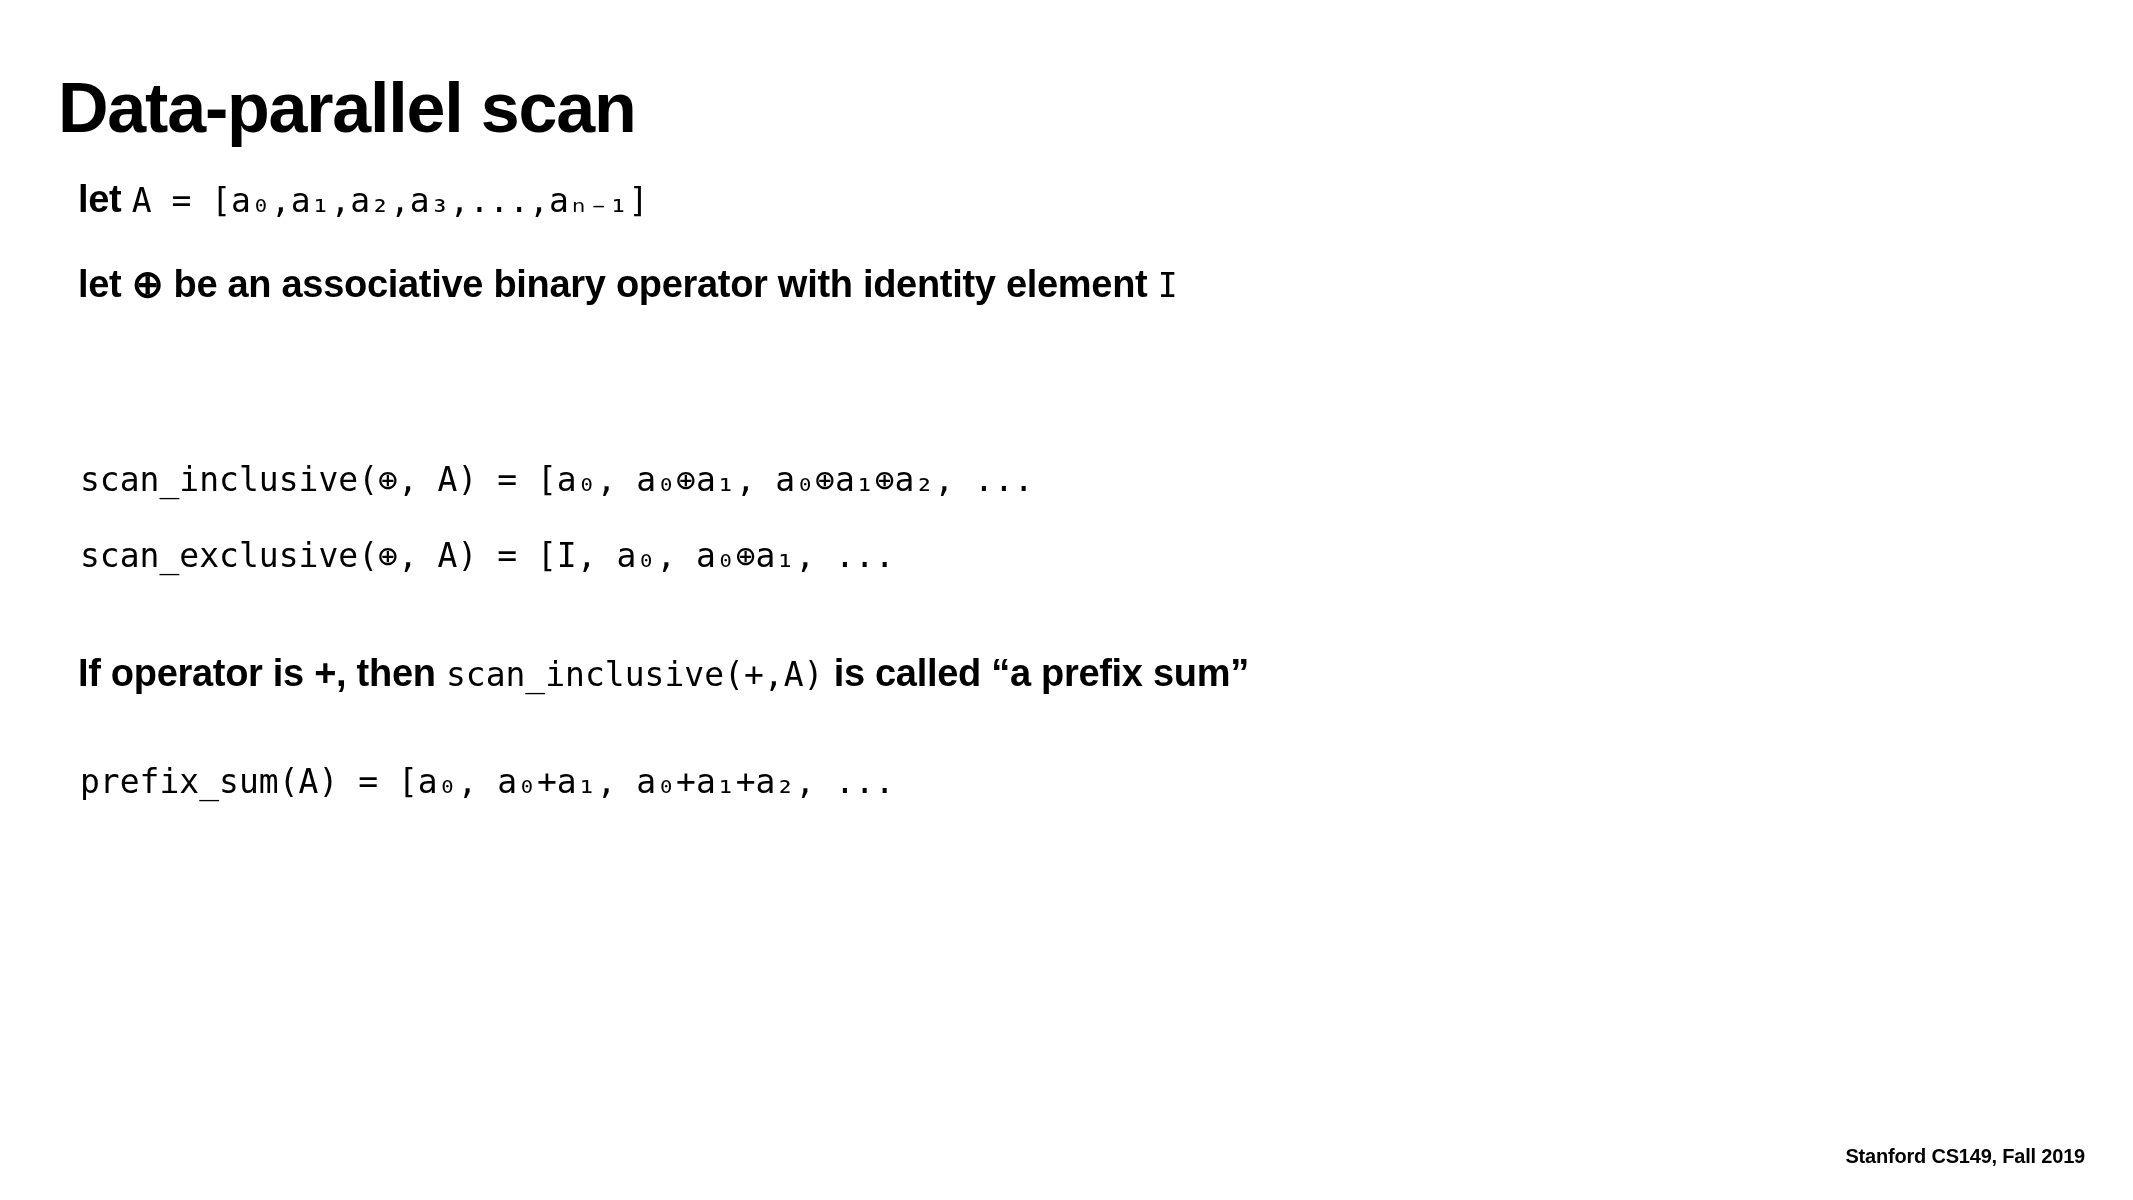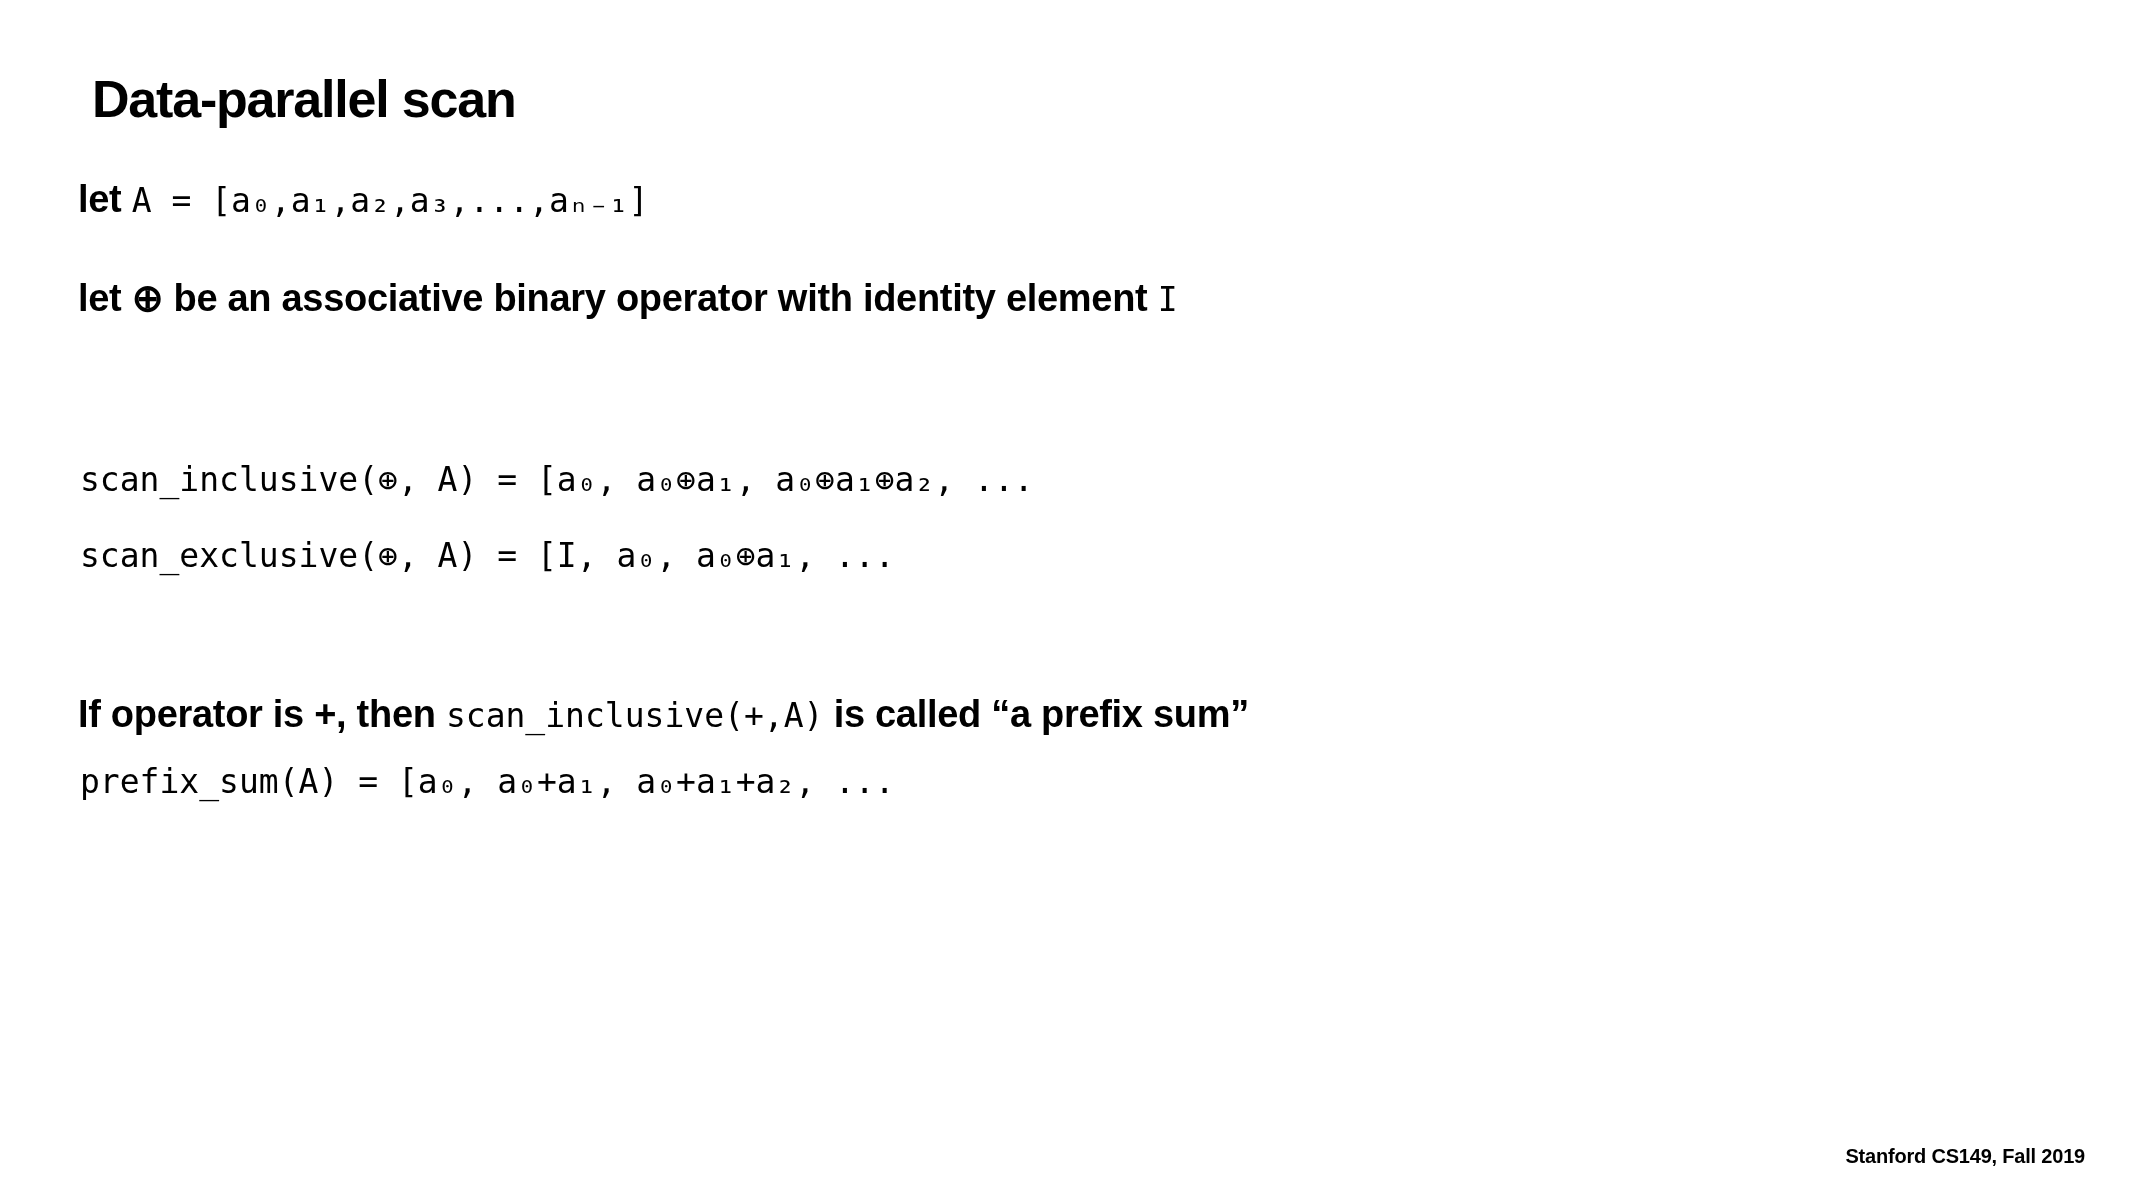--- a/index.html
+++ b/index.html
@@ -15,23 +15,23 @@
     position: relative;
     overflow: hidden;
   }
   .slide {
     position: absolute;
     inset: 0;
     padding: 0;
   }
   .title {
     position: absolute;
-    left: 92px;
+    left: 58px;
     top: 32px;
-    font-size: 52px;
+    font-size: 70px;
     font-weight: bold;
     letter-spacing: -1.2px;
     line-height: 1.05;
     white-space: nowrap;
     margin-top: 40px;
   }
   .body-line {
     position: absolute;
     left: 78px;
     font-size: 38px;
@@ -48,24 +48,24 @@
   }
   .mono-line {
     position: absolute;
     left: 80px;
     font-family: "DejaVu Sans Mono", monospace;
     font-size: 33px;
     font-weight: normal;
     white-space: nowrap;
   }
   .line-let-a    { top: 178px; }
-  .line-let-op   { top: 276px; }
+  .line-let-op   { top: 262px; }
   .line-scan-inc { top: 460px; }
   .line-scan-exc { top: 536px; }
-  .line-ifop     { top: 693px; text-align: center; }
+  .line-ifop     { top: 652px; text-align: center; }
   .line-prefix   { top: 762px; }
   .footer {
     position: absolute;
     right: 48px;
     bottom: 32px;
     font-size: 20px;
     font-weight: bold;
     letter-spacing: -0.2px;
     white-space: nowrap;
   }

